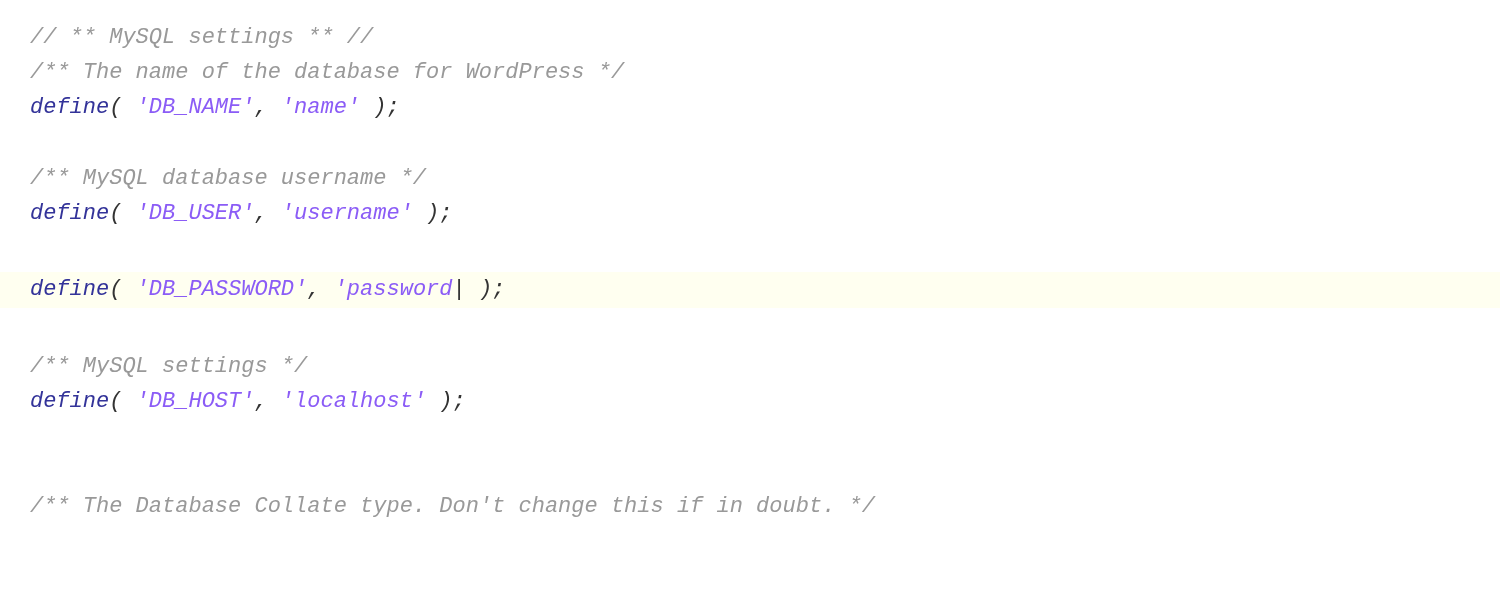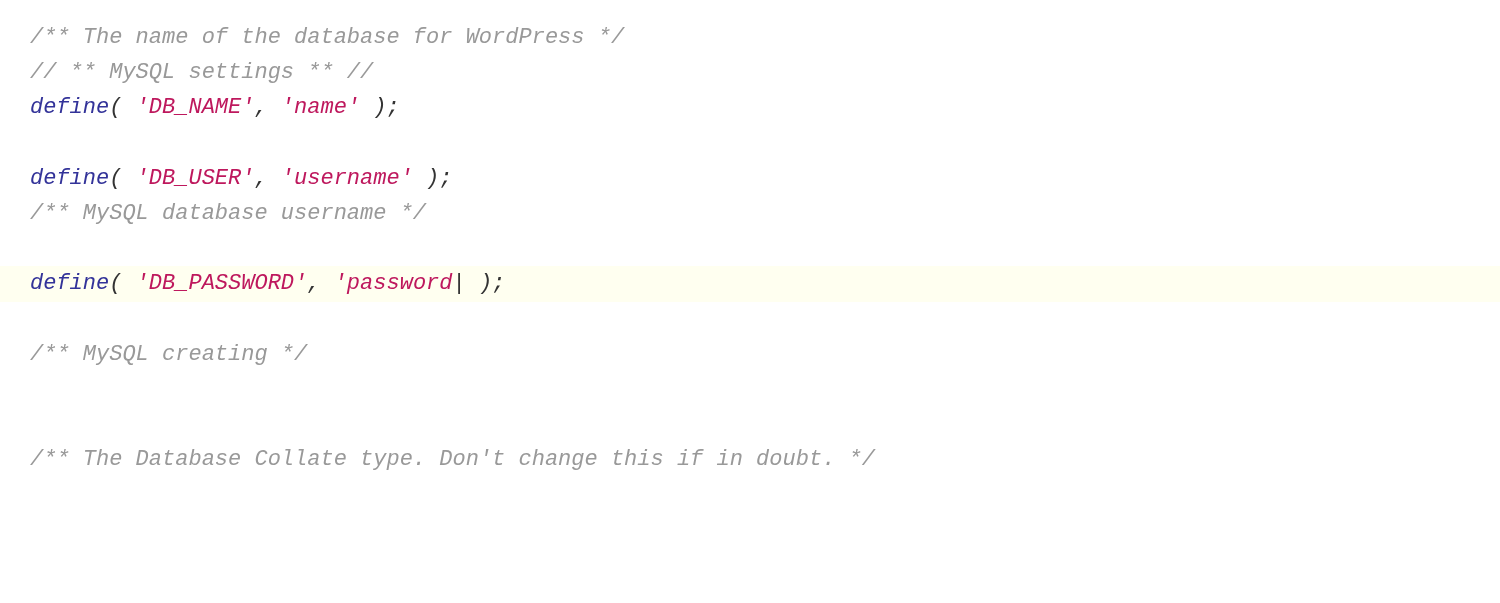--- a/index.html
+++ b/index.html
@@ -28,76 +28,77 @@
 
     .code-line {
       display: block;
       white-space: pre;
       font-style: italic;
     }
 
     .code-line.highlighted {
       background-color: #fffff0;
       display: block;
-      margin: 0 -30px;
+      margin: 6px -30px;
       padding: 0 30px;
     }
 
     .blank-line {
       display: block;
       height: 1.6em;
     }
 
     .comment {
       color: #999999;
       font-style: italic;
     }
 
     .keyword {
       color: #333399;
       font-style: italic;
       text-align: center;
     }
 
     .string-red {
-      color: #be185d;
+      color: #8b5cf6;
       font-style: italic;
     }
 
     .plain {
       color: #333333;
       font-style: italic;
     }
   </style>
 </head>
 <body>
 
 <div class="code-container">
 
+  <span class="code-line"><span class="comment">// ** MySQL settings ** //</span></span>
+
   <span class="code-line"><span class="comment">/** The name of the database for WordPress */</span></span>
-
-  <span class="code-line"><span class="comment">// ** MySQL settings ** //</span></span>
 
   <span class="code-line"><span class="keyword">define</span><span class="plain">( </span><span class="string-red">'DB_NAME'</span><span class="plain">, </span><span class="string-red">'name'</span><span class="plain"> );</span></span>
 
   <span class="blank-line"></span>
 
+  <span class="code-line"><span class="comment">/** MySQL database username */</span></span>
+
   <span class="code-line"><span class="keyword">define</span><span class="plain">( </span><span class="string-red">'DB_USER'</span><span class="plain">, </span><span class="string-red">'username'</span><span class="plain"> );</span></span>
-
-  <span class="code-line"><span class="comment">/** MySQL database username */</span></span>
 
   <span class="blank-line"></span>
 
 
   <span class="code-line highlighted"><span class="keyword">define</span><span class="plain">( </span><span class="string-red">'DB_PASSWORD'</span><span class="plain">, </span><span class="string-red">'password</span><span class="plain">|</span><span class="plain"> );</span></span>
 
   <span class="blank-line"></span>
 
-  <span class="code-line"><span class="comment">/** MySQL creating */</span></span>
+  <span class="code-line"><span class="comment">/** MySQL settings */</span></span>
 
+  <span class="code-line"><span class="keyword">define</span><span class="plain">( </span><span class="string-red">'DB_HOST'</span><span class="plain">, </span><span class="string-red">'localhost'</span><span class="plain"> );</span></span>
 
   <span class="blank-line"></span>
 
 
 
   <span class="blank-line"></span>
 
   <span class="code-line"><span class="comment">/** The Database Collate type. Don't change this if in doubt. */</span></span>
 
 </div>

